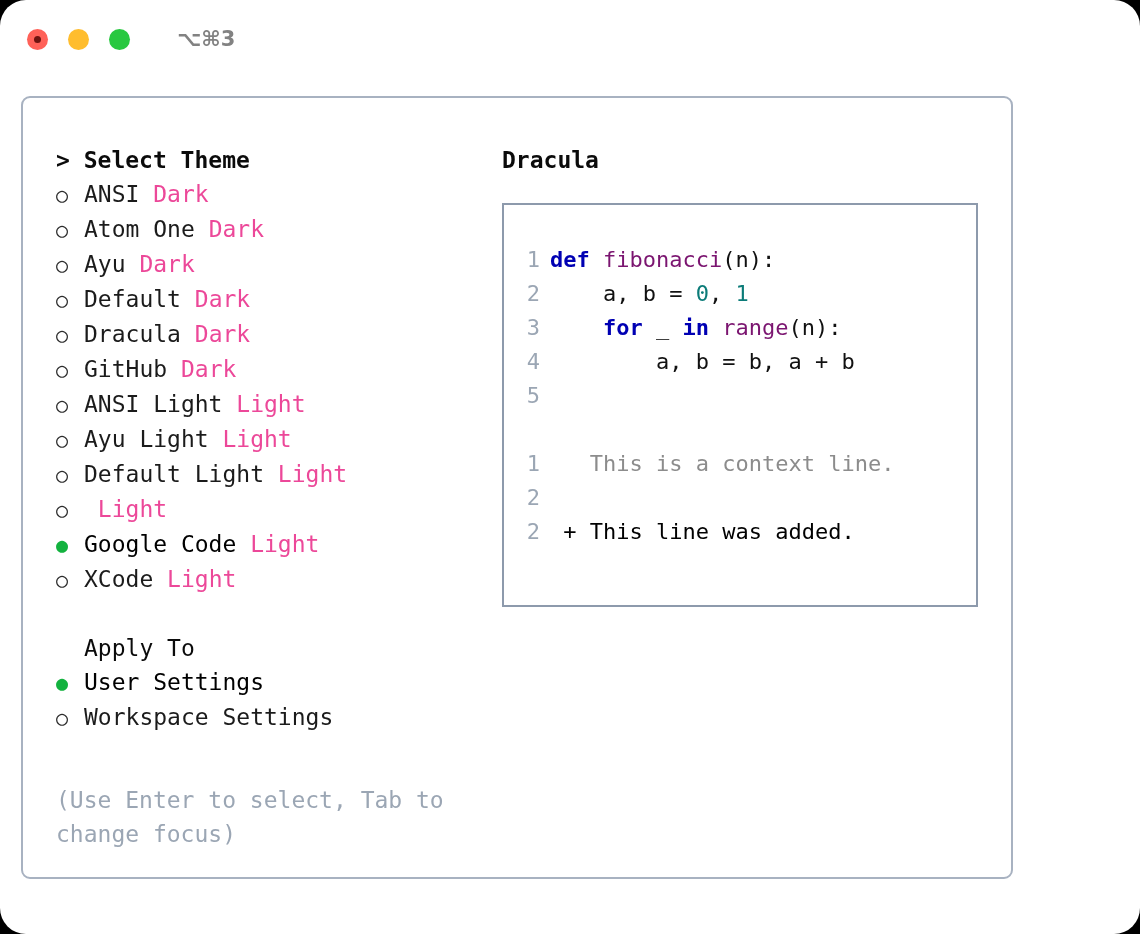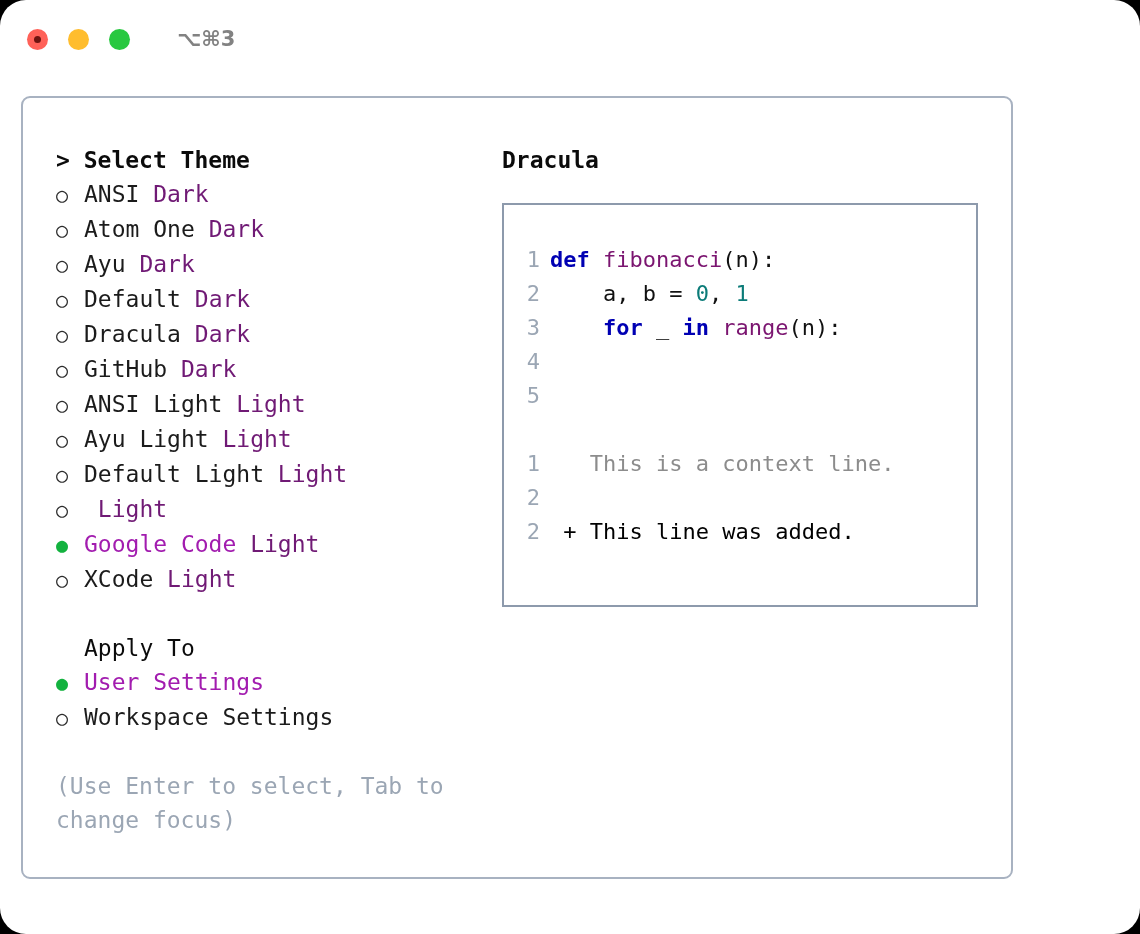--- a/index.html
+++ b/index.html
@@ -112,27 +112,27 @@
     white-space: pre;
   }
   .bullet {
     width: 28px;
     flex: 0 0 28px;
     color: #2b2b2b;
     font-size: 20px;
   }
   .opt-row.selected .bullet { color: #13b23f; }
   .opt-name  { color: #1b1b1b; }
-  .opt-row.selected .opt-name { color: #a21caf; }
-  .opt-tag   { color: #701a75; text-align: center; }
+  .opt-row.selected .opt-name { color: #000000; }
+  .opt-tag   { color: #ec4899; text-align: center; }
 
   .spacer-sm { height: 34px; }
 
   .hint {
-    margin-top: 34px;
+    margin-top: 48px;
     font-size: 23px;
     line-height: 34px;
     color: #9ba6b4;
     width: 410px;
     white-space: pre-wrap;
   }
 
   
   .right-col {
     position: absolute;
@@ -224,21 +224,21 @@
       <div class="hint">(Use Enter to select, Tab to change focus)</div>
     </div>
 
     <div class="right-col">
       <div class="preview-label">Dracula</div>
       <div class="preview-box">
         <div id="code-block">
             <div class="code-line"><span class="ln">1</span><span><span class="tok-kw">def </span><span class="tok-fn">fibonacci</span><span class="tok-txt">(n):</span></span></div>
             <div class="code-line"><span class="ln">2</span><span><span class="tok-txt">    a, b = </span><span class="tok-num">0</span><span class="tok-txt">, </span><span class="tok-num">1</span></span></div>
             <div class="code-line"><span class="ln">3</span><span><span class="tok-txt">    </span><span class="tok-kw">for</span><span class="tok-txt"> _ </span><span class="tok-kw">in</span><span class="tok-txt"> </span><span class="tok-fn">range</span><span class="tok-txt">(n):</span></span></div>
-            <div class="code-line"><span class="ln">4</span></div>
+            <div class="code-line"><span class="ln">4</span><span><span class="tok-txt">        a, b = b, a + b</span></span></div>
             <div class="code-line"><span class="ln">5</span></div>
           </div>
         <div class="blank-line"></div>
         <div id="diff-block">
             <div class="code-line"><span class="ln">1</span><span><span class="tok-ctx">   This is a context line.</span></span></div>
             <div class="code-line"><span class="ln">2</span></div>
             <div class="code-line"><span class="ln">2</span><span><span class="tok-add"> + This line was added.</span></span></div>
           </div>
       </div>
     </div>

